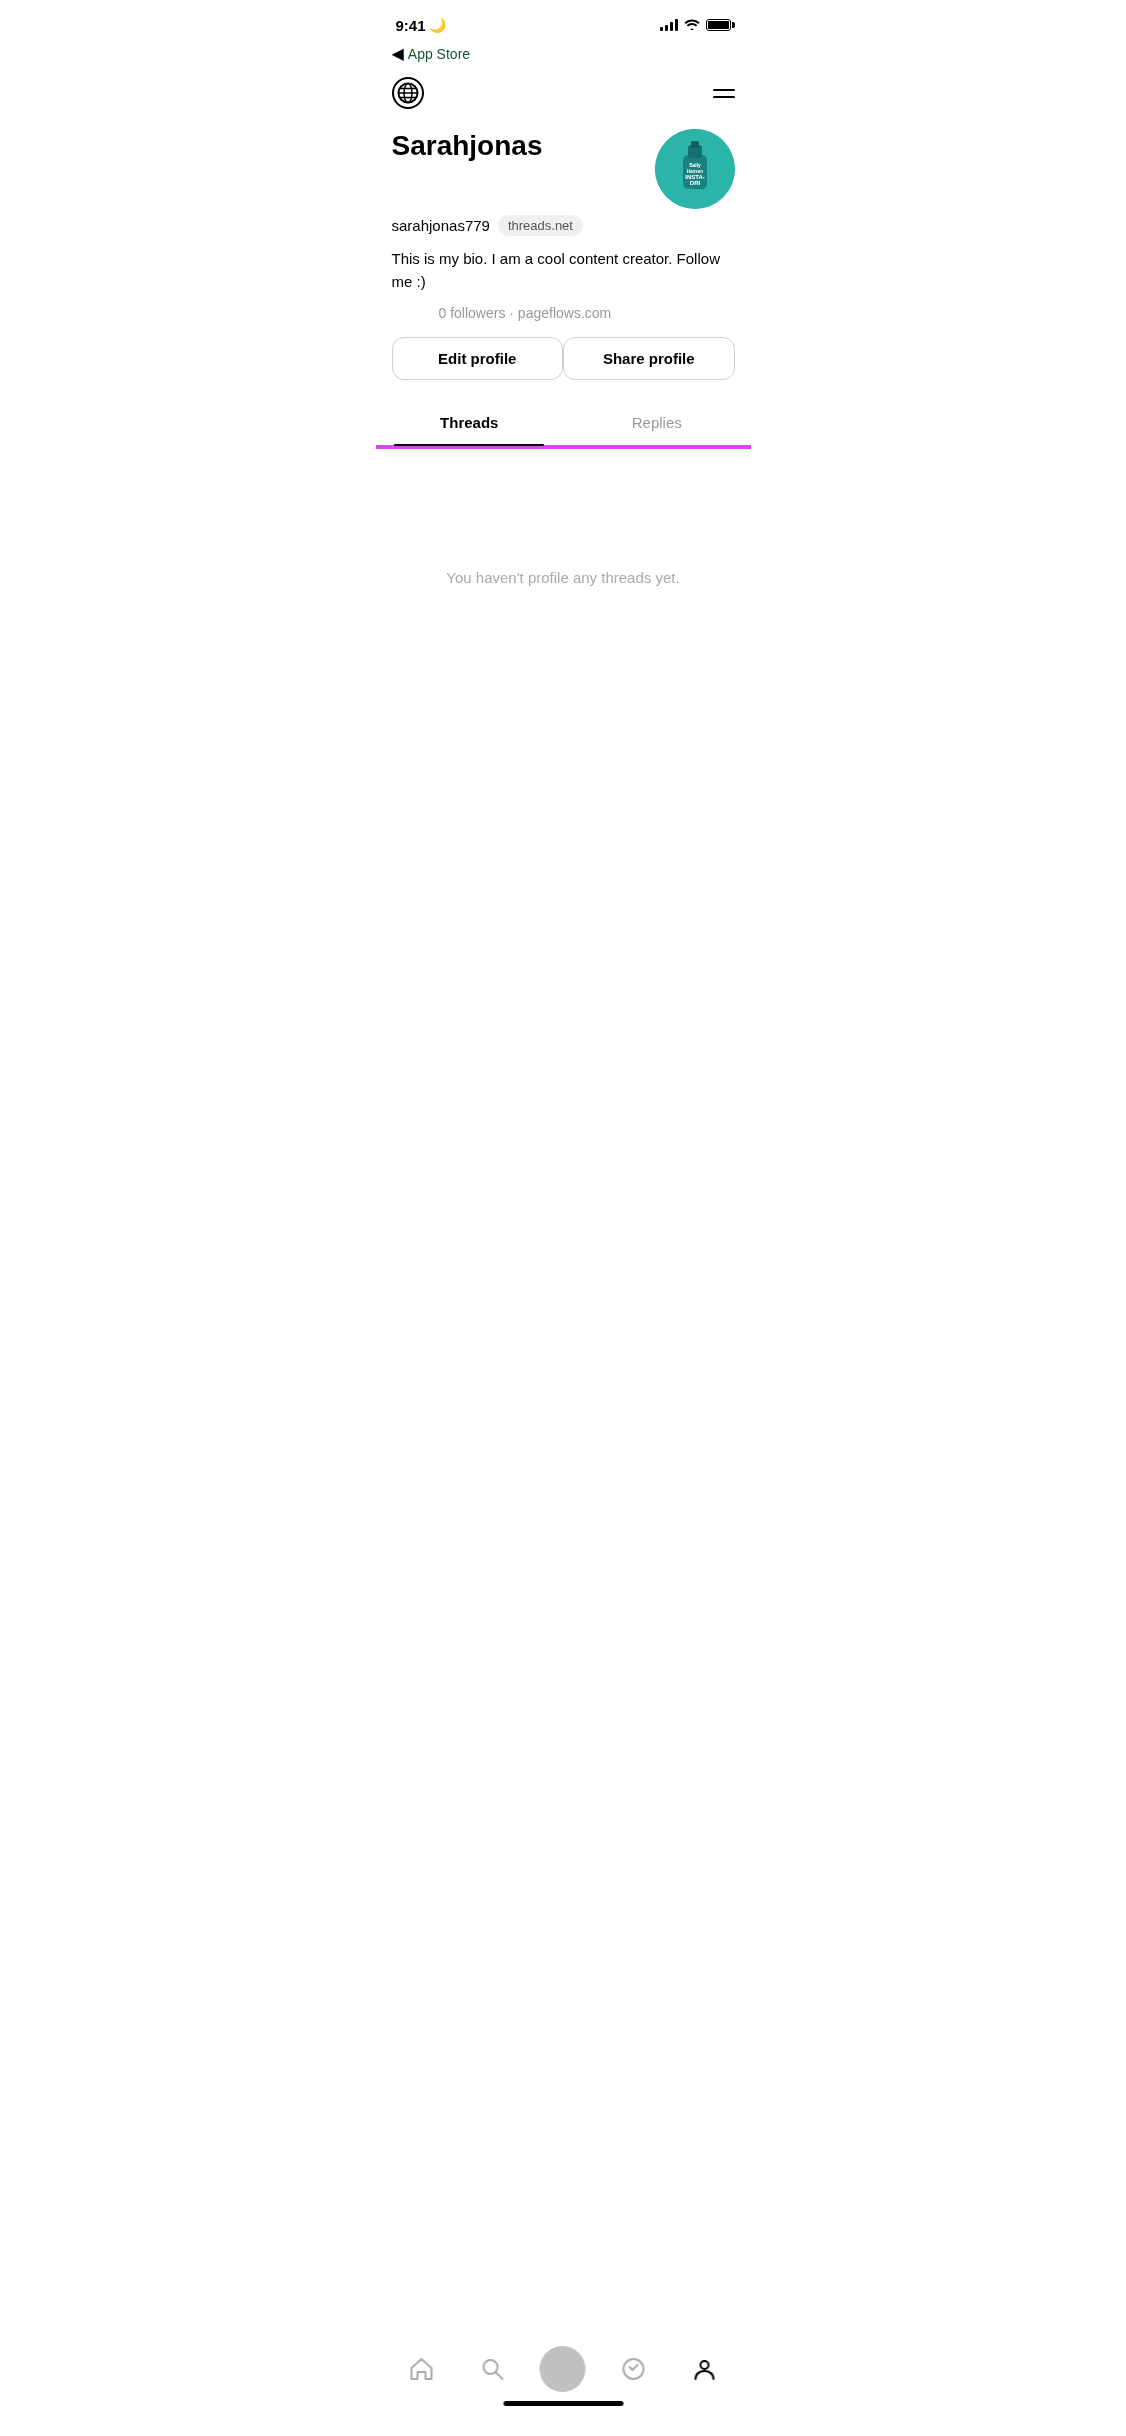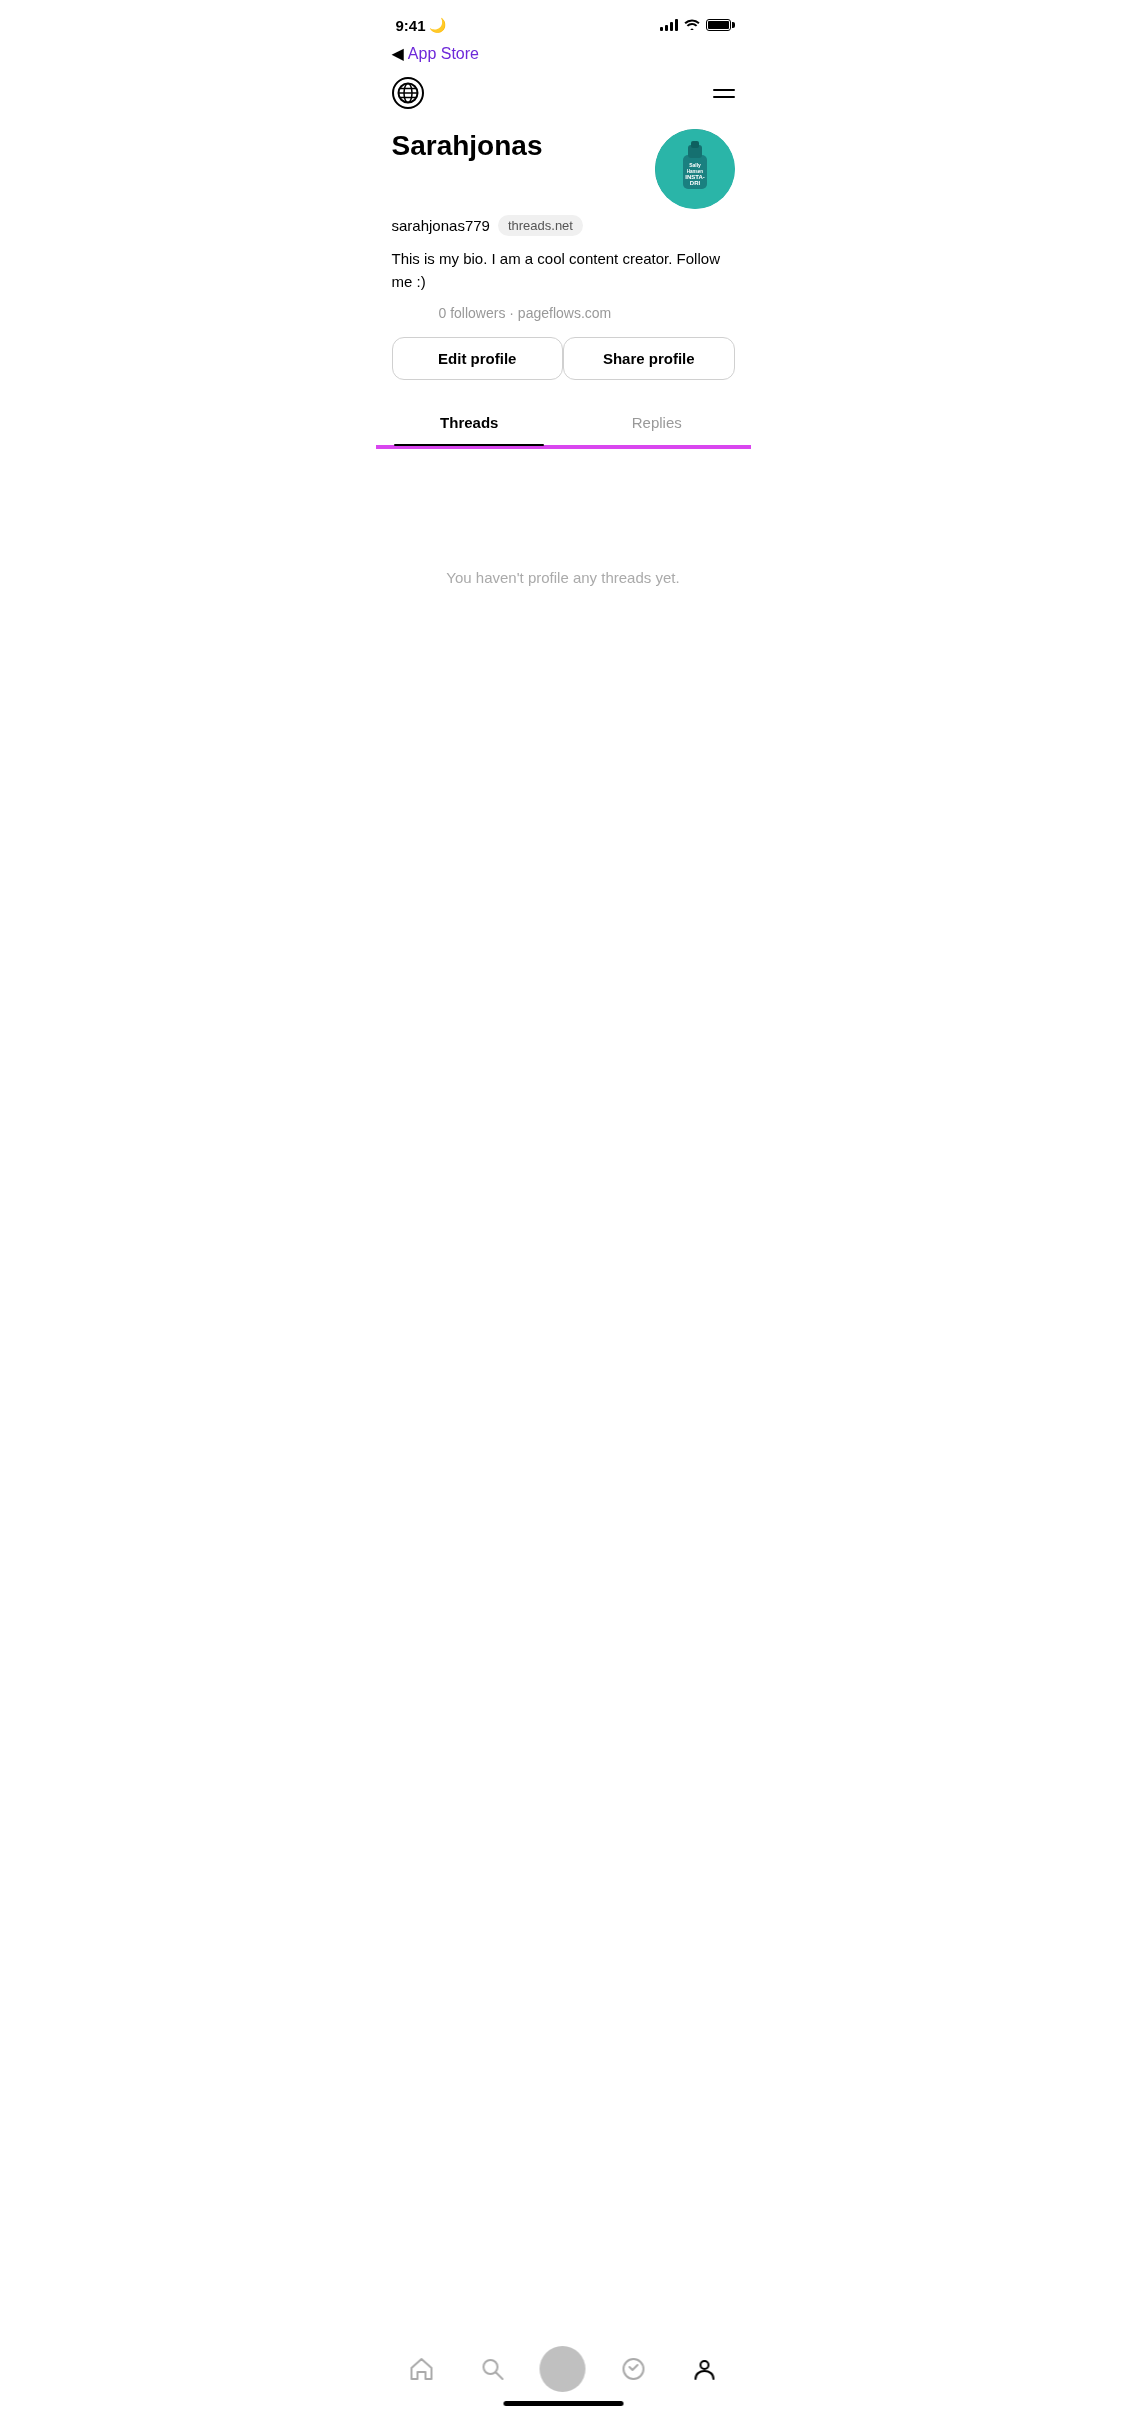--- a/index.html
+++ b/index.html
@@ -138,22 +138,22 @@
       padding: 0 16px 6px 16px;
     }
 
     .back-arrow {
       font-size: 16px;
       color: #000;
       margin-right: 4px;
     }
 
     .back-text {
-      font-size: 16px;
-      color: #6d28d9;
+      font-size: 14px;
+      color: #14532d;
     }
 
     
     .profile-section {
       padding: 12px 16px 0 16px;
     }
 
     .profile-header {
       display: flex;
       justify-content: space-between;

